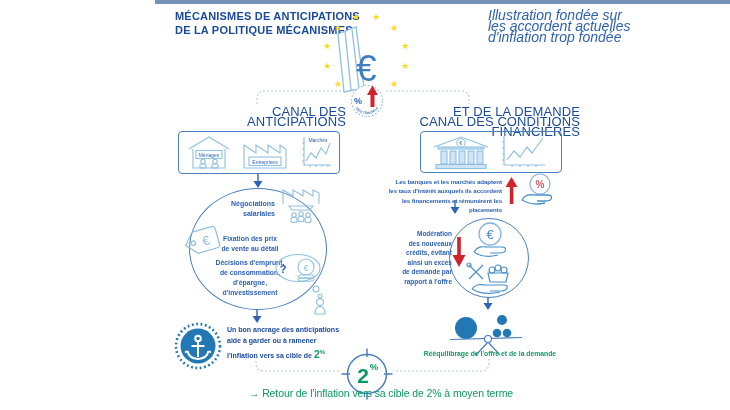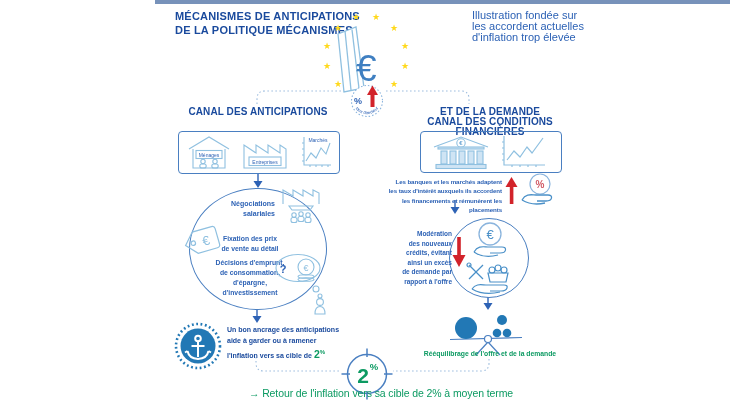--- a/index.html
+++ b/index.html
@@ -2,24 +2,24 @@
 <html><head>
 <meta charset="utf-8">
 <style>
   html,body{margin:0;padding:0;background:#fff;}
   #stage{position:relative;width:730px;height:410px;background:#fff;overflow:hidden;
          font-family:"Liberation Sans",sans-serif;color:#2d62b5;}
   .abs{position:absolute;}
   svg text{font-family:"Liberation Sans",sans-serif;}
   .topbar{background:#7792ba;}
   .title{font-size:11px;font-weight:bold;color:#1a4a9d;line-height:14px;letter-spacing:.2px;}
-  .note{font-size:11px;color:#2d62b5;line-height:11px;}
+  .note{font-size:14px;font-style:italic;color:#2d62b5;line-height:11px;margin-left:16px;}
   .star{position:absolute;font-size:9px;color:#ffd91c;line-height:9px;}
   .euroBig{font-size:37px;color:#3f7fc1;line-height:37px;}
-  .colhdr{font-size:10px;font-weight:bold;color:#1a4a9d;line-height:10px;text-align:center;letter-spacing:.1px;}
+  .colhdr{font-size:13px;font-weight:normal;color:#1a4a9d;line-height:10px;text-align:right;letter-spacing:.1px;}
   .box{border:1.4px solid #4a7fc1;border-radius:4px;}
   .bigcircle{border:1.2px solid #4a7fc1;border-radius:50%;}
   .t-bold{font-weight:bold;color:#2d62b5;}
   .wage{font-size:7px;line-height:10px;text-align:right;}
   .prices{font-size:6.8px;line-height:9.5px;text-align:center;}
   .decisions{font-size:6.8px;line-height:10px;text-align:center;}
   .banks{font-size:6.2px;line-height:9.3px;text-align:right;letter-spacing:-.1px;font-weight:bold;}
   .moderation{font-size:6.5px;line-height:9.6px;text-align:right;font-weight:bold;}
   .anchorTxt{font-size:7px;line-height:10.8px;font-weight:bold;color:#1a4a9d;}
   .g2{color:#0c9a62;font-size:10.5px;font-weight:bold;}
@@ -58,21 +58,21 @@
   <div class="abs topbar" style="left:155px;top:0;width:575px;height:3.5px"></div>
 
   <div class="abs title" style="left:175px;top:9px">
     <div>MÉCANISMES DE ANTICIPATIONS</div>
     <div>DE LA POLITIQUE MÉCANISMES</div>
   </div>
 
   <div class="abs note" style="left:472px;top:10px">
     <div>Illustration fondée sur</div>
     <div>les accordent actuelles</div>
-    <div>d'inflation trop élevée</div>
+    <div>d'inflation trop fondée</div>
   </div>
 
   <span class="star" style="left:334px;top:80px">★</span>
   <span class="star" style="left:323px;top:62px">★</span>
   <span class="star" style="left:323px;top:42px">★</span>
   <span class="star" style="left:334px;top:24px">★</span>
   <span class="star" style="left:352px;top:13px">★</span>
   <span class="star" style="left:372px;top:13px">★</span>
   <span class="star" style="left:390px;top:24px">★</span>
   <span class="star" style="left:401px;top:42px">★</span>

